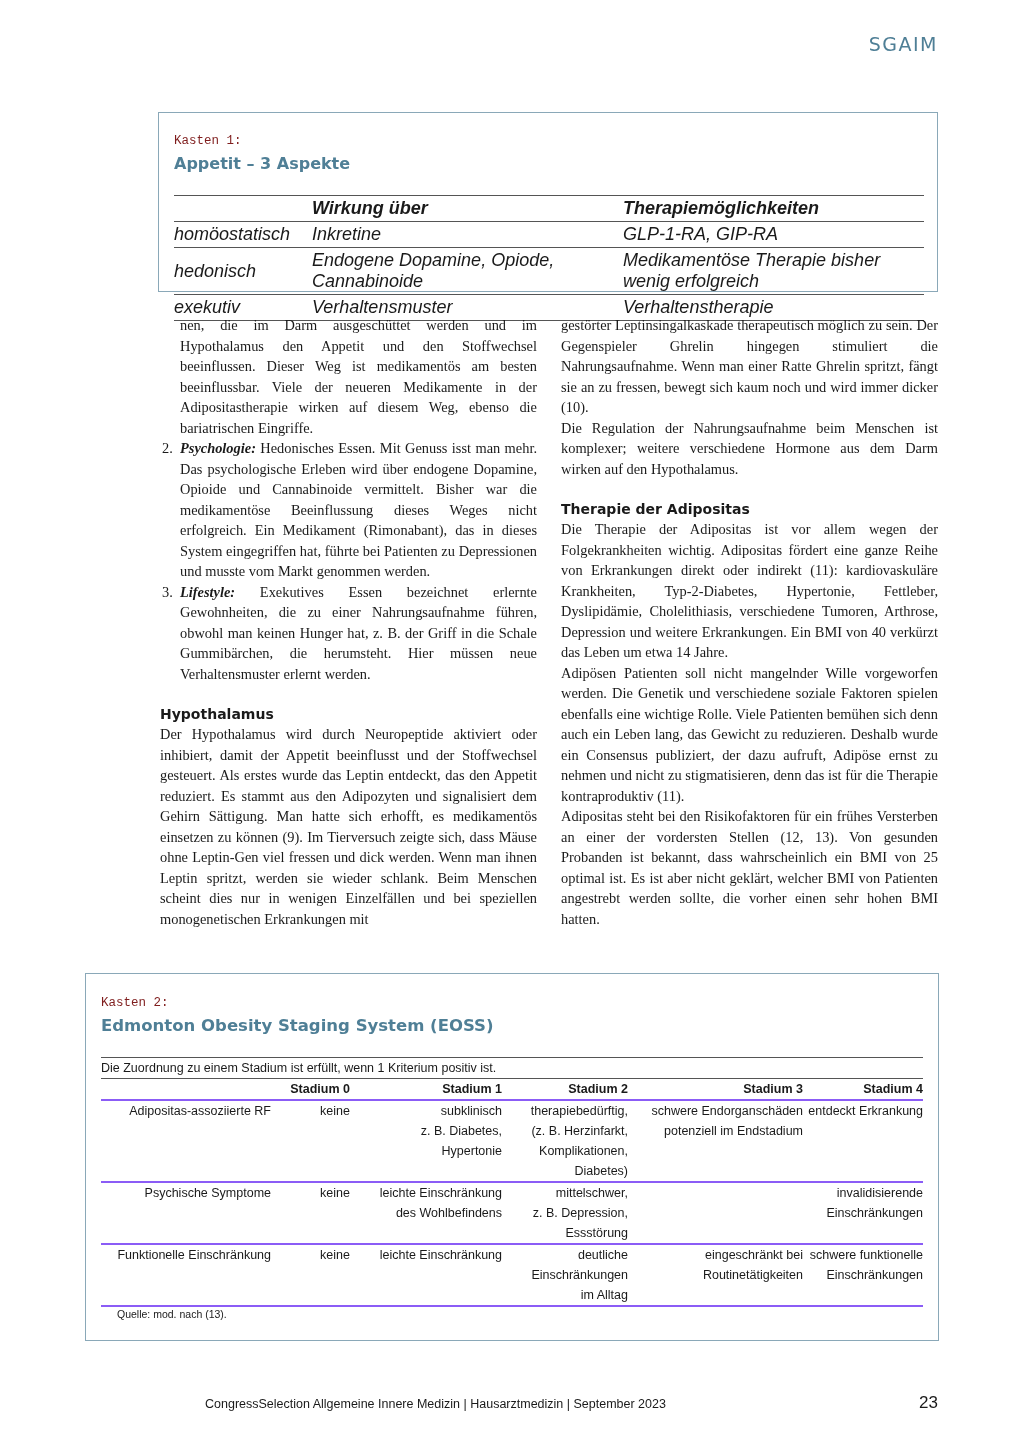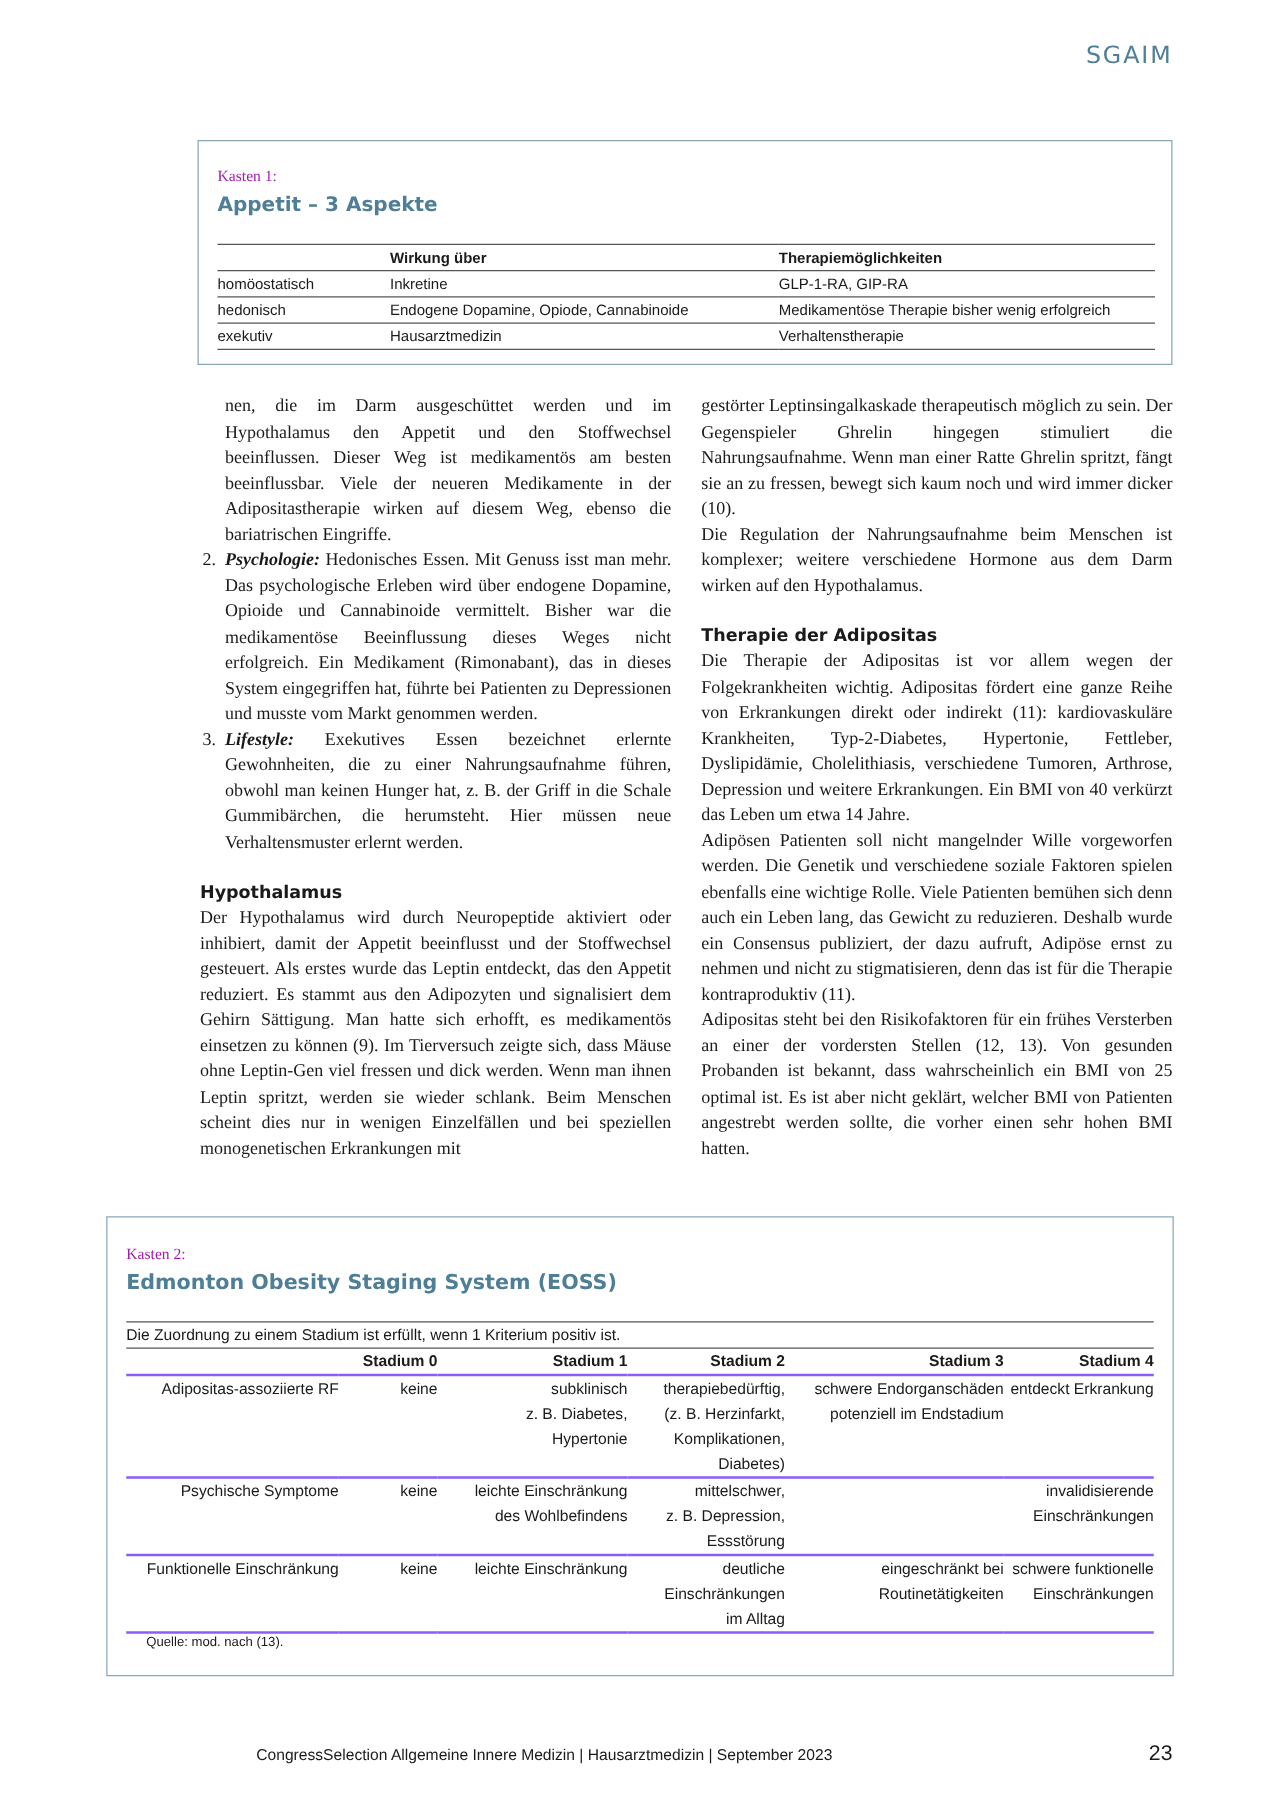--- a/index.html
+++ b/index.html
@@ -14,33 +14,33 @@
     font-family: "DejaVu Sans", sans-serif;
     font-size: 19px; letter-spacing: 1.5px; color: #4f7f96;
   }
 
   
   .box1 {
     position: absolute; left: 158px; top: 112px; width: 780px; height: 180px;
     border: 1px solid #8aa8b8; box-sizing: border-box;
   }
   .box-label {
-    font-family: Liberation Serif, serif; font-size: 12.5px; color: #a21caf;
+    font-family: Liberation Mono, monospace; font-size: 12.5px; color: #7f1d1d;
   }
   .box-title {
     font-family: "DejaVu Sans", sans-serif; font-weight: bold;
     color: #4f7f96; font-size: 16px; margin-top: 4px;
   }
   .box1 .box-label { position: absolute; left: 15px; top: 21px; }
   .box1 .box-title { position: absolute; left: 15px; top: 41px; margin: 0; }
 
   table.t1 {
     position: absolute; left: 15px; top: 82px; width: 750px;
     border-collapse: collapse;
-    font-family: "Liberation Sans", sans-serif; font-size: 12px;
+    font-family: "Liberation Sans", sans-serif; font-size: 18px; font-style: italic;
   }
   table.t1 th, table.t1 td {
     text-align: left; padding: 2px 0 2px 0; height: 16px; font-weight: normal;
     border-bottom: 1px solid #555;
   }
   table.t1 thead th { font-weight: bold; border-top: 1px solid #555; }
   table.t1 .c0 { width: 138px; }
   table.t1 .c1 { width: 311px; }
 
   
@@ -123,21 +123,21 @@
         <td>Inkretine</td>
         <td>GLP-1-RA, GIP-RA</td>
       </tr>
       <tr>
         <td>hedonisch</td>
         <td>Endogene Dopamine, Opiode, Cannabinoide</td>
         <td>Medikamentöse Therapie bisher wenig erfolgreich</td>
       </tr>
       <tr>
         <td>exekutiv</td>
-        <td>Hausarztmedizin</td>
+        <td>Verhaltensmuster</td>
         <td>Verhaltenstherapie</td>
       </tr>
     </tbody>
   </table>
 </div>
 
 <div class="col col-left">
   <p class="indent">nen, die im Darm ausgeschüttet werden und im Hypothalamus den Appetit und den Stoffwechsel beeinflussen. Dieser Weg ist medikamentös am besten beeinflussbar. Viele der neueren Medikamente in der Adipositastherapie wirken auf diesem Weg, ebenso die bariatrischen Eingriffe.</p>
   <p class="li">
     <span class="num">2.</span><em>Psychologie:</em><span> Hedonisches Essen. Mit Genuss isst man mehr. Das psychologische Erleben wird über endogene Dopamine, Opioide und Cannabinoide vermittelt. Bisher war die medikamentöse Beeinflussung dieses Weges nicht erfolgreich. Ein Medikament (Rimonabant), das in dieses System eingegriffen hat, führte bei Patienten zu Depressionen und musste vom Markt genommen werden.</span>

